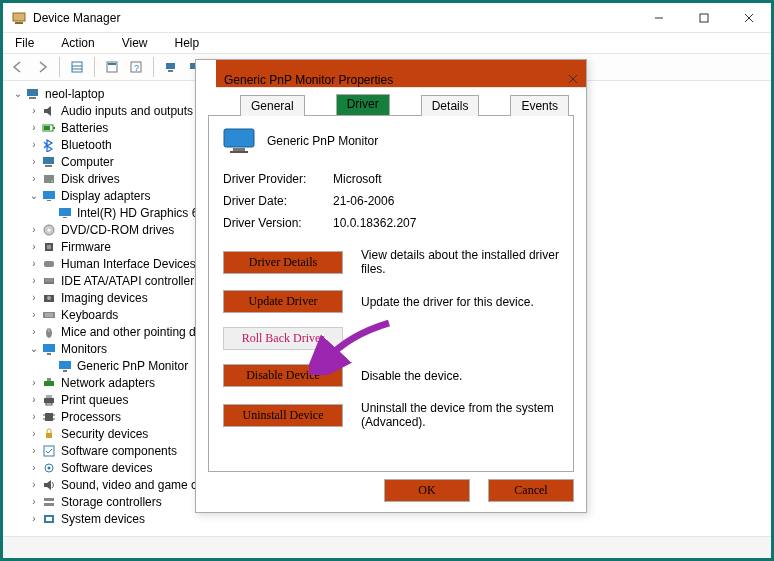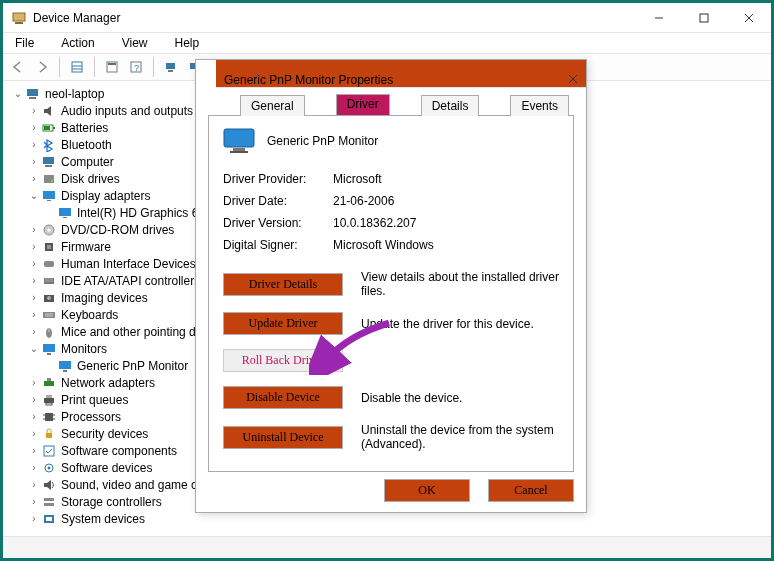--- a/index.html
+++ b/index.html
@@ -22,21 +22,21 @@
   .node .lbl {}
   .indent1 { padding-left: 6px; } .indent2 { padding-left: 22px; } .indent3 { padding-left: 38px; }
   .statusbar { height: 22px; border-top: 1px solid #e5e5e5; background: #f5f5f5; }
   
   .dialog { position: absolute; left: 192px; top: 56px; width: 392px; height: 454px; background: #fff; border: 1px solid #aaa; box-shadow: 2px 2px 8px rgba(0,0,0,0.15); }
   .dlg-title { height: 28px; display: flex; align-items: flex-end; padding: 0 8px; background: #c2410c; border-bottom: 1px solid #e5e5e5; margin-left: 20px; }
   .dlg-title .t { flex: 1; }
   .dlg-body { padding: 6px 12px 0 12px; }
   .tabs { display: flex; border-bottom: 1px solid #aaa; height: 22px; }
   .tab { padding: 3px 10px 0 10px; border: 1px solid #aaa; border-bottom: none; margin-right: -1px; background: #f4f4f4; position: relative; top: 1px; margin-left: 32px; }
-  .tab.active { background: #be185d; top: 0; padding-top: 2px; z-index: 2; }
+  .tab.active { background: #15803d; top: 0; padding-top: 2px; z-index: 2; }
   .tabpage { border: 1px solid #aaa; border-top: none; height: 356px; padding: 12px 14px; position: relative; }
   .dev-head { display: flex; align-items: center; gap: 12px; margin-bottom: 14px; }
   .mon-icon { width: 32px; height: 26px; }
   .info-row { display: flex; height: 22px; align-items: center; }
   .info-row .k { width: 110px; }
   .action-row { display: flex; align-items: center; margin-top: 14px; gap: 18px; }
   .winbtn { width: 120px; height: 23px; border: 1px solid #adadad; background: #c2410c; font: 12px "Segoe UI"; cursor: default; }
   .winbtn:disabled { color: #be185d; border-color:#ccc; background:#efefef;}
   .desc { flex: 1; line-height: 14px; }
   .dlg-buttons { position: absolute; right: 12px; bottom: 10px; display: flex; gap: 18px; margin-left: 25px; }
@@ -432,24 +432,20 @@
               <span>Microsoft</span>
             </div>
             <div class="info-row">
               <span class="k">Driver Date:</span>
               <span>21-06-2006</span>
             </div>
             <div class="info-row">
               <span class="k">Driver Version:</span>
               <span>10.0.18362.207</span>
             </div>
-            <div class="info-row">
-              <span class="k">Digital Signer:</span>
-              <span>Microsoft Windows</span>
-            </div>
           </div>
         <div id="action-rows">
             <div class="action-row">
               <button class="winbtn">Driver Details</button>
               <span class="desc">View details about the installed driver files.</span>
             </div>
             <div class="action-row">
               <button class="winbtn">Update Driver</button>
               <span class="desc">Update the driver for this device.</span>
             </div>

